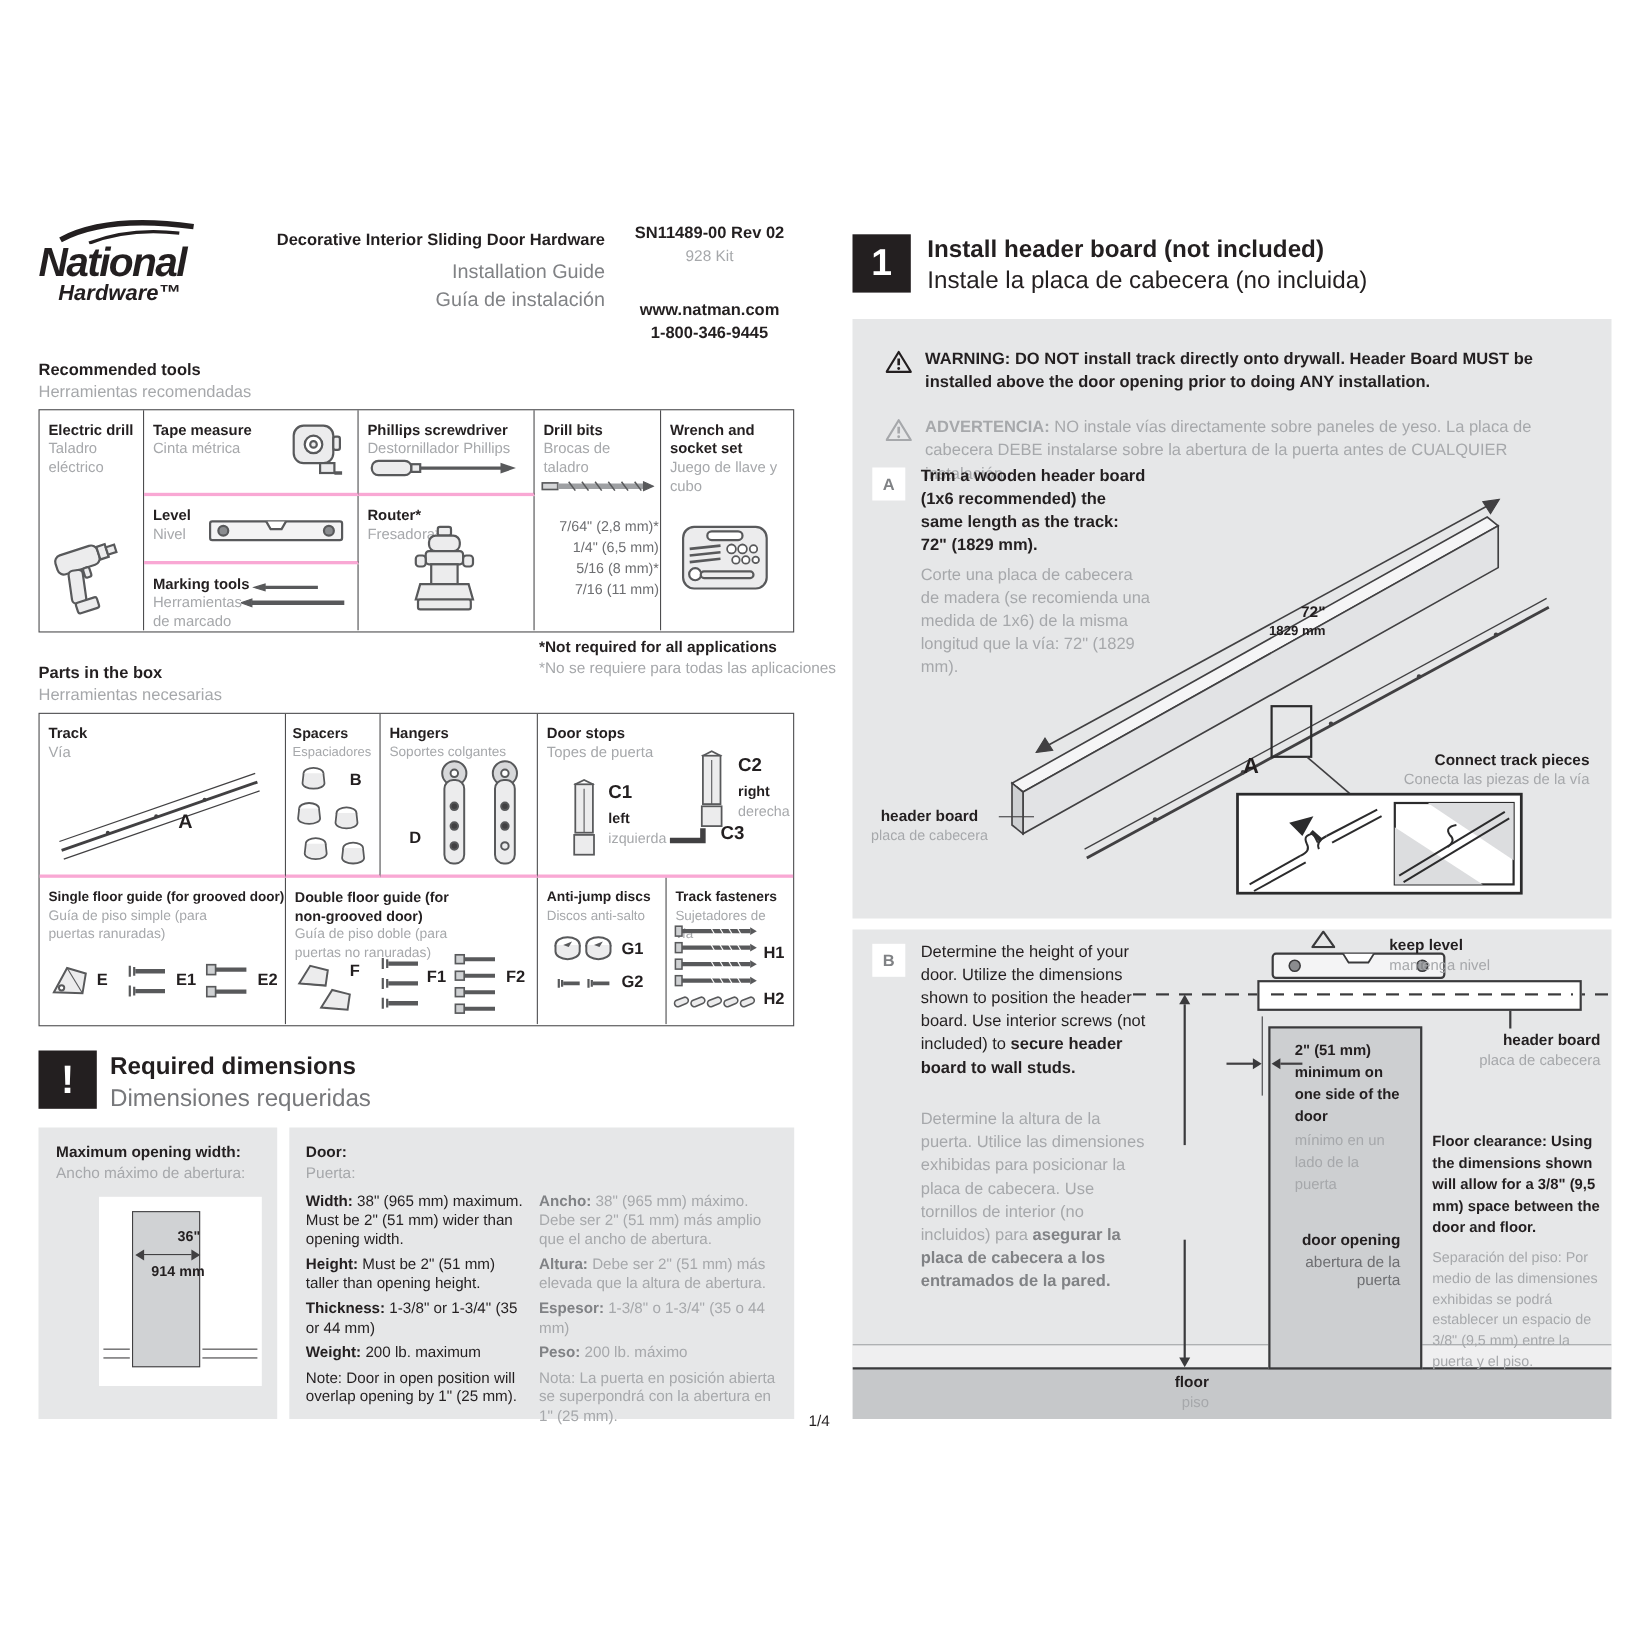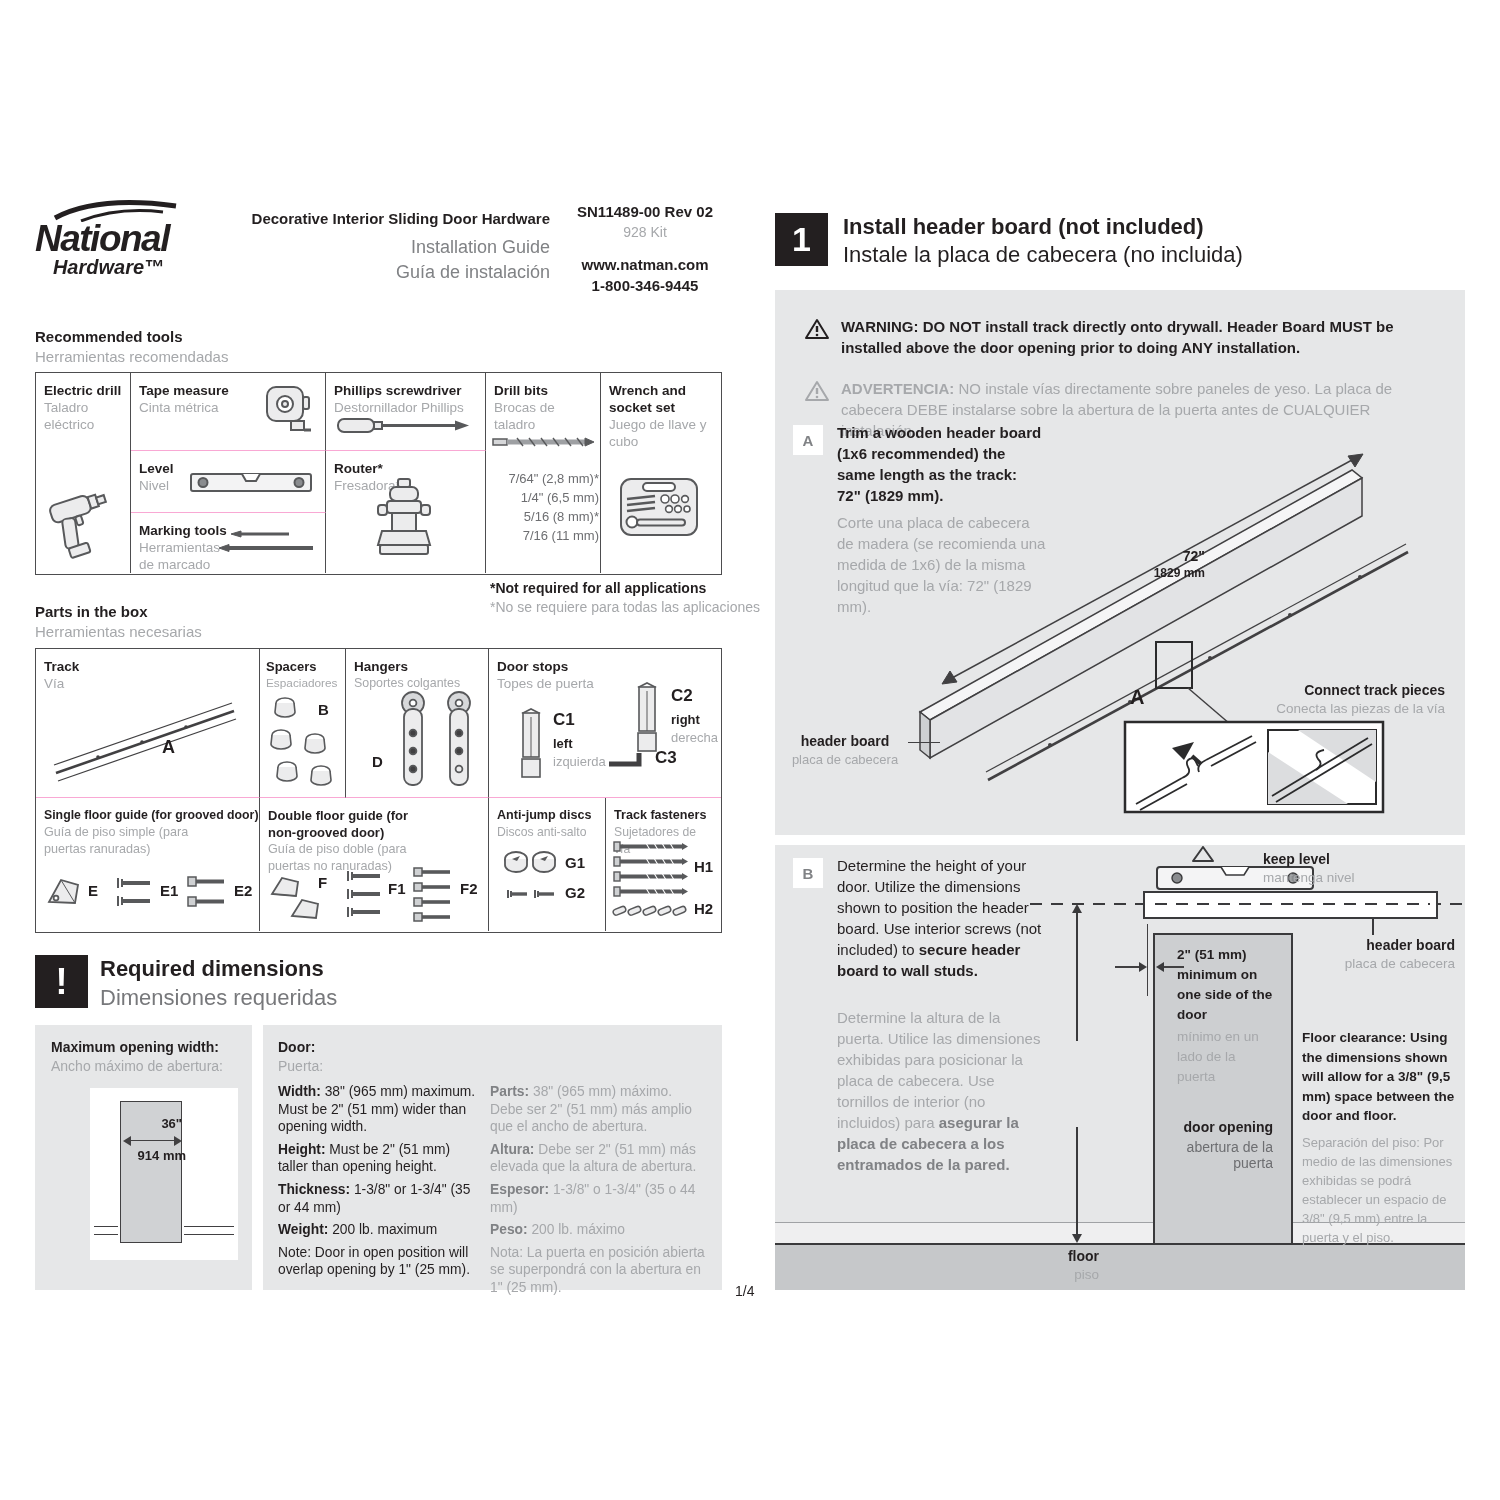--- a/index.html
+++ b/index.html
@@ -15,21 +15,21 @@
   .ctr{text-align:right}
   .rt{text-align:center}
   .ln{display:block}
   .panel{background:#e6e7e8}
   
   .tbl{position:absolute;border:1.5px solid #4d4d4f}
   .cell{position:absolute;padding:9px 8px;font-size:13.5px;line-height:17px}
   .cell .ten{font-weight:bold;color:#231f20;display:block}
   .cell .tes{color:#a6a8ab;display:block}
   .br{border-right:1px solid #4d4d4f}
-  .bb{border-bottom:1px solid #f9a8d4}
+  .bb{border-bottom:3px solid #f9a8d4}
   
   .blackbox{position:absolute;background:#231f20;color:#fff;font-weight:bold;
     display:flex;align-items:center;justify-content:center}
   .marker{position:absolute;width:30px;height:30px;background:#fff;color:#808285;
     font-weight:bold;font-size:15px;display:flex;align-items:center;justify-content:center}
   
   .hline{position:absolute;height:0;border-top:1.5px solid #414042}
   .vline{position:absolute;width:0;border-left:1.5px solid #414042}
   .vline2{position:absolute;width:0;border-left:2px solid #3a3a3c}
   .dash{position:absolute;height:2px;background:repeating-linear-gradient(90deg,#3a3a3c 0 12px,transparent 12px 21px)}
@@ -58,21 +58,21 @@
 
   <div class="abs ctr" style="left:220px;top:210px;width:330px">
     <div class="b" style="font-size:15px">Decorative Interior Sliding Door Hardware</div>
     <div class="mgray" style="font-size:18px;margin-top:10px">Installation Guide</div>
     <div class="mgray" style="font-size:18px;margin-top:4px">Guía de instalación</div>
   </div>
 
   <div class="abs rt" style="left:560px;top:203px;width:170px">
     <div class="b" style="font-size:15px">SN11489-00 Rev 02</div>
     <div class="es" style="font-size:14px;margin-top:4px">928 Kit</div>
-    <div class="b" style="font-size:15px;margin-top:16px">www.natman.com</div>
+    <div class="b" style="font-size:15px;margin-top:33px">www.natman.com</div>
     <div class="b" style="font-size:15px;margin-top:4px">1-800-346-9445</div>
   </div>
 
   <div class="abs" style="left:35px;top:328px">
     <div class="b" style="font-size:15px">Recommended tools</div>
     <div class="es" style="font-size:15px;margin-top:3px">Herramientas recomendadas</div>
   </div>
 
   <div class="tbl" style="left:35px;top:372px;width:687px;height:203px">
 
@@ -524,21 +524,21 @@
     <div class="abs b" style="left:15px;top:14px;font-size:14px">Door:</div>
     <div class="abs es" style="left:15px;top:33px;font-size:14px">Puerta:</div>
     <div class="abs" style="left:15px;top:58px;width:200px;font-size:13.8px;line-height:17.6px">
       <div style="margin-bottom:5px"><span class="b">Width:</span> <span>38" (965 mm) maximum. Must be 2" (51 mm) wider than opening width.</span></div>
       <div style="margin-bottom:5px"><span class="b">Height:</span> <span>Must be 2" (51 mm) taller than opening height.</span></div>
       <div style="margin-bottom:5px"><span class="b">Thickness:</span> <span>1-3/8" or 1-3/4" (35 or 44 mm)</span></div>
       <div style="margin-bottom:5px"><span class="b">Weight:</span> <span>200 lb. maximum</span></div>
       <div><span>Note:</span> <span>Door in open position will overlap opening by 1" (25 mm).</span></div>
     </div>
     <div class="abs es" style="left:227px;top:58px;width:218px;font-size:13.8px;line-height:17.6px">
-      <div style="margin-bottom:5px"><span class="b mgray">Parts:</span> <span>38" (965 mm) máximo. Debe ser 2" (51 mm) más amplio que el ancho de abertura.</span></div>
+      <div style="margin-bottom:5px"><span class="b mgray">Ancho:</span> <span>38" (965 mm) máximo. Debe ser 2" (51 mm) más amplio que el ancho de abertura.</span></div>
       <div style="margin-bottom:5px"><span class="b mgray">Altura:</span> <span>Debe ser 2" (51 mm) más elevada que la altura de abertura.</span></div>
       <div style="margin-bottom:5px"><span class="b mgray">Espesor:</span> <span>1-3/8" o 1-3/4" (35 o 44 mm)</span></div>
       <div style="margin-bottom:5px"><span class="b mgray">Peso:</span> <span>200 lb. máximo</span></div>
       <div><span>Nota:</span> <span>La puerta en posición abierta se superpondrá con la abertura en 1" (25 mm).</span></div>
     </div>
   </div>
 
   <div class="blackbox" style="left:775px;top:213px;width:53px;height:53px;font-size:34px">
     <span>1</span>
   </div>

